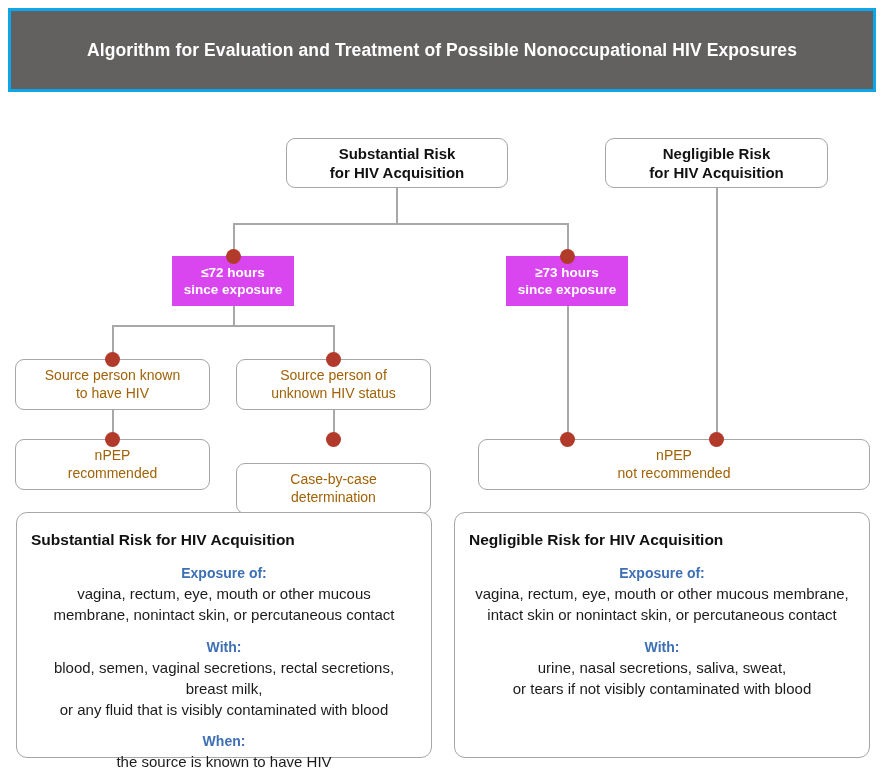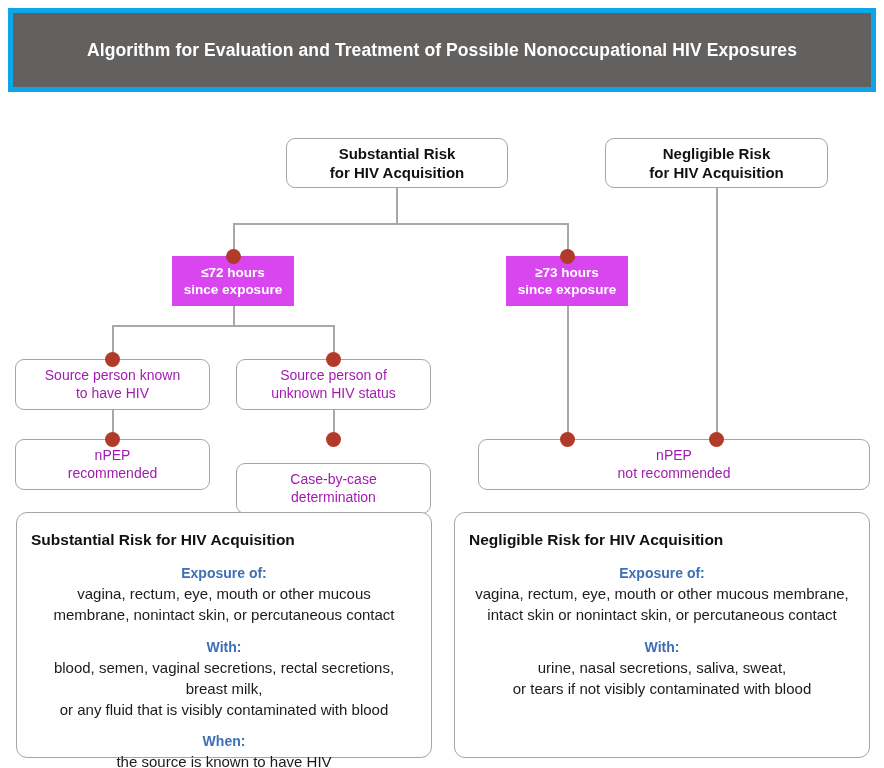--- a/index.html
+++ b/index.html
@@ -6,39 +6,39 @@
   body{
     width:884px;height:768px;background:#ffffff;
     font-family:"Liberation Sans","DejaVu Sans",sans-serif;
     overflow:hidden;position:relative;
   }
   #canvas{position:absolute;left:0;top:0;width:884px;height:768px;}
 
   
   .header-bar{
     position:absolute;left:8px;top:8px;width:868px;height:84px;
-    background:#636160;border:5px solid #0ea5e9;box-sizing:border-box;
+    background:#636160;border:3px solid #0ea5e9;box-sizing:border-box;
     display:flex;align-items:center;justify-content:center;
   }
   .header-title{
     color:#ffffff;font-size:17.5px;font-weight:bold;letter-spacing:.1px;
     text-align:center;line-height:1.2;
   }
 
   
   .node{
     position:absolute;box-sizing:border-box;
     display:flex;align-items:center;justify-content:center;
     text-align:center;line-height:1.28;
   }
   .node-round{
     background:#ffffff;border:1px solid #a6a6a6;border-radius:9px;
   }
   .node-bold{color:#111111;font-weight:bold;font-size:15px;}
-  .node-blue{color:#a21caf;font-size:14px;font-weight:normal;}
+  .node-blue{color:#a16207;font-size:14px;font-weight:normal;}
   .node-dark{
     background:#d946ef;color:#ffffff;font-weight:bold;font-size:13.5px;
     border:0;border-radius:0;
   }
 
   
   .line-v{position:absolute;width:1.6px;background:#a8a8a8;}
   .line-h{position:absolute;height:1.6px;background:#a8a8a8;}
   .dot{
     position:absolute;width:15px;height:15px;border-radius:50%;

